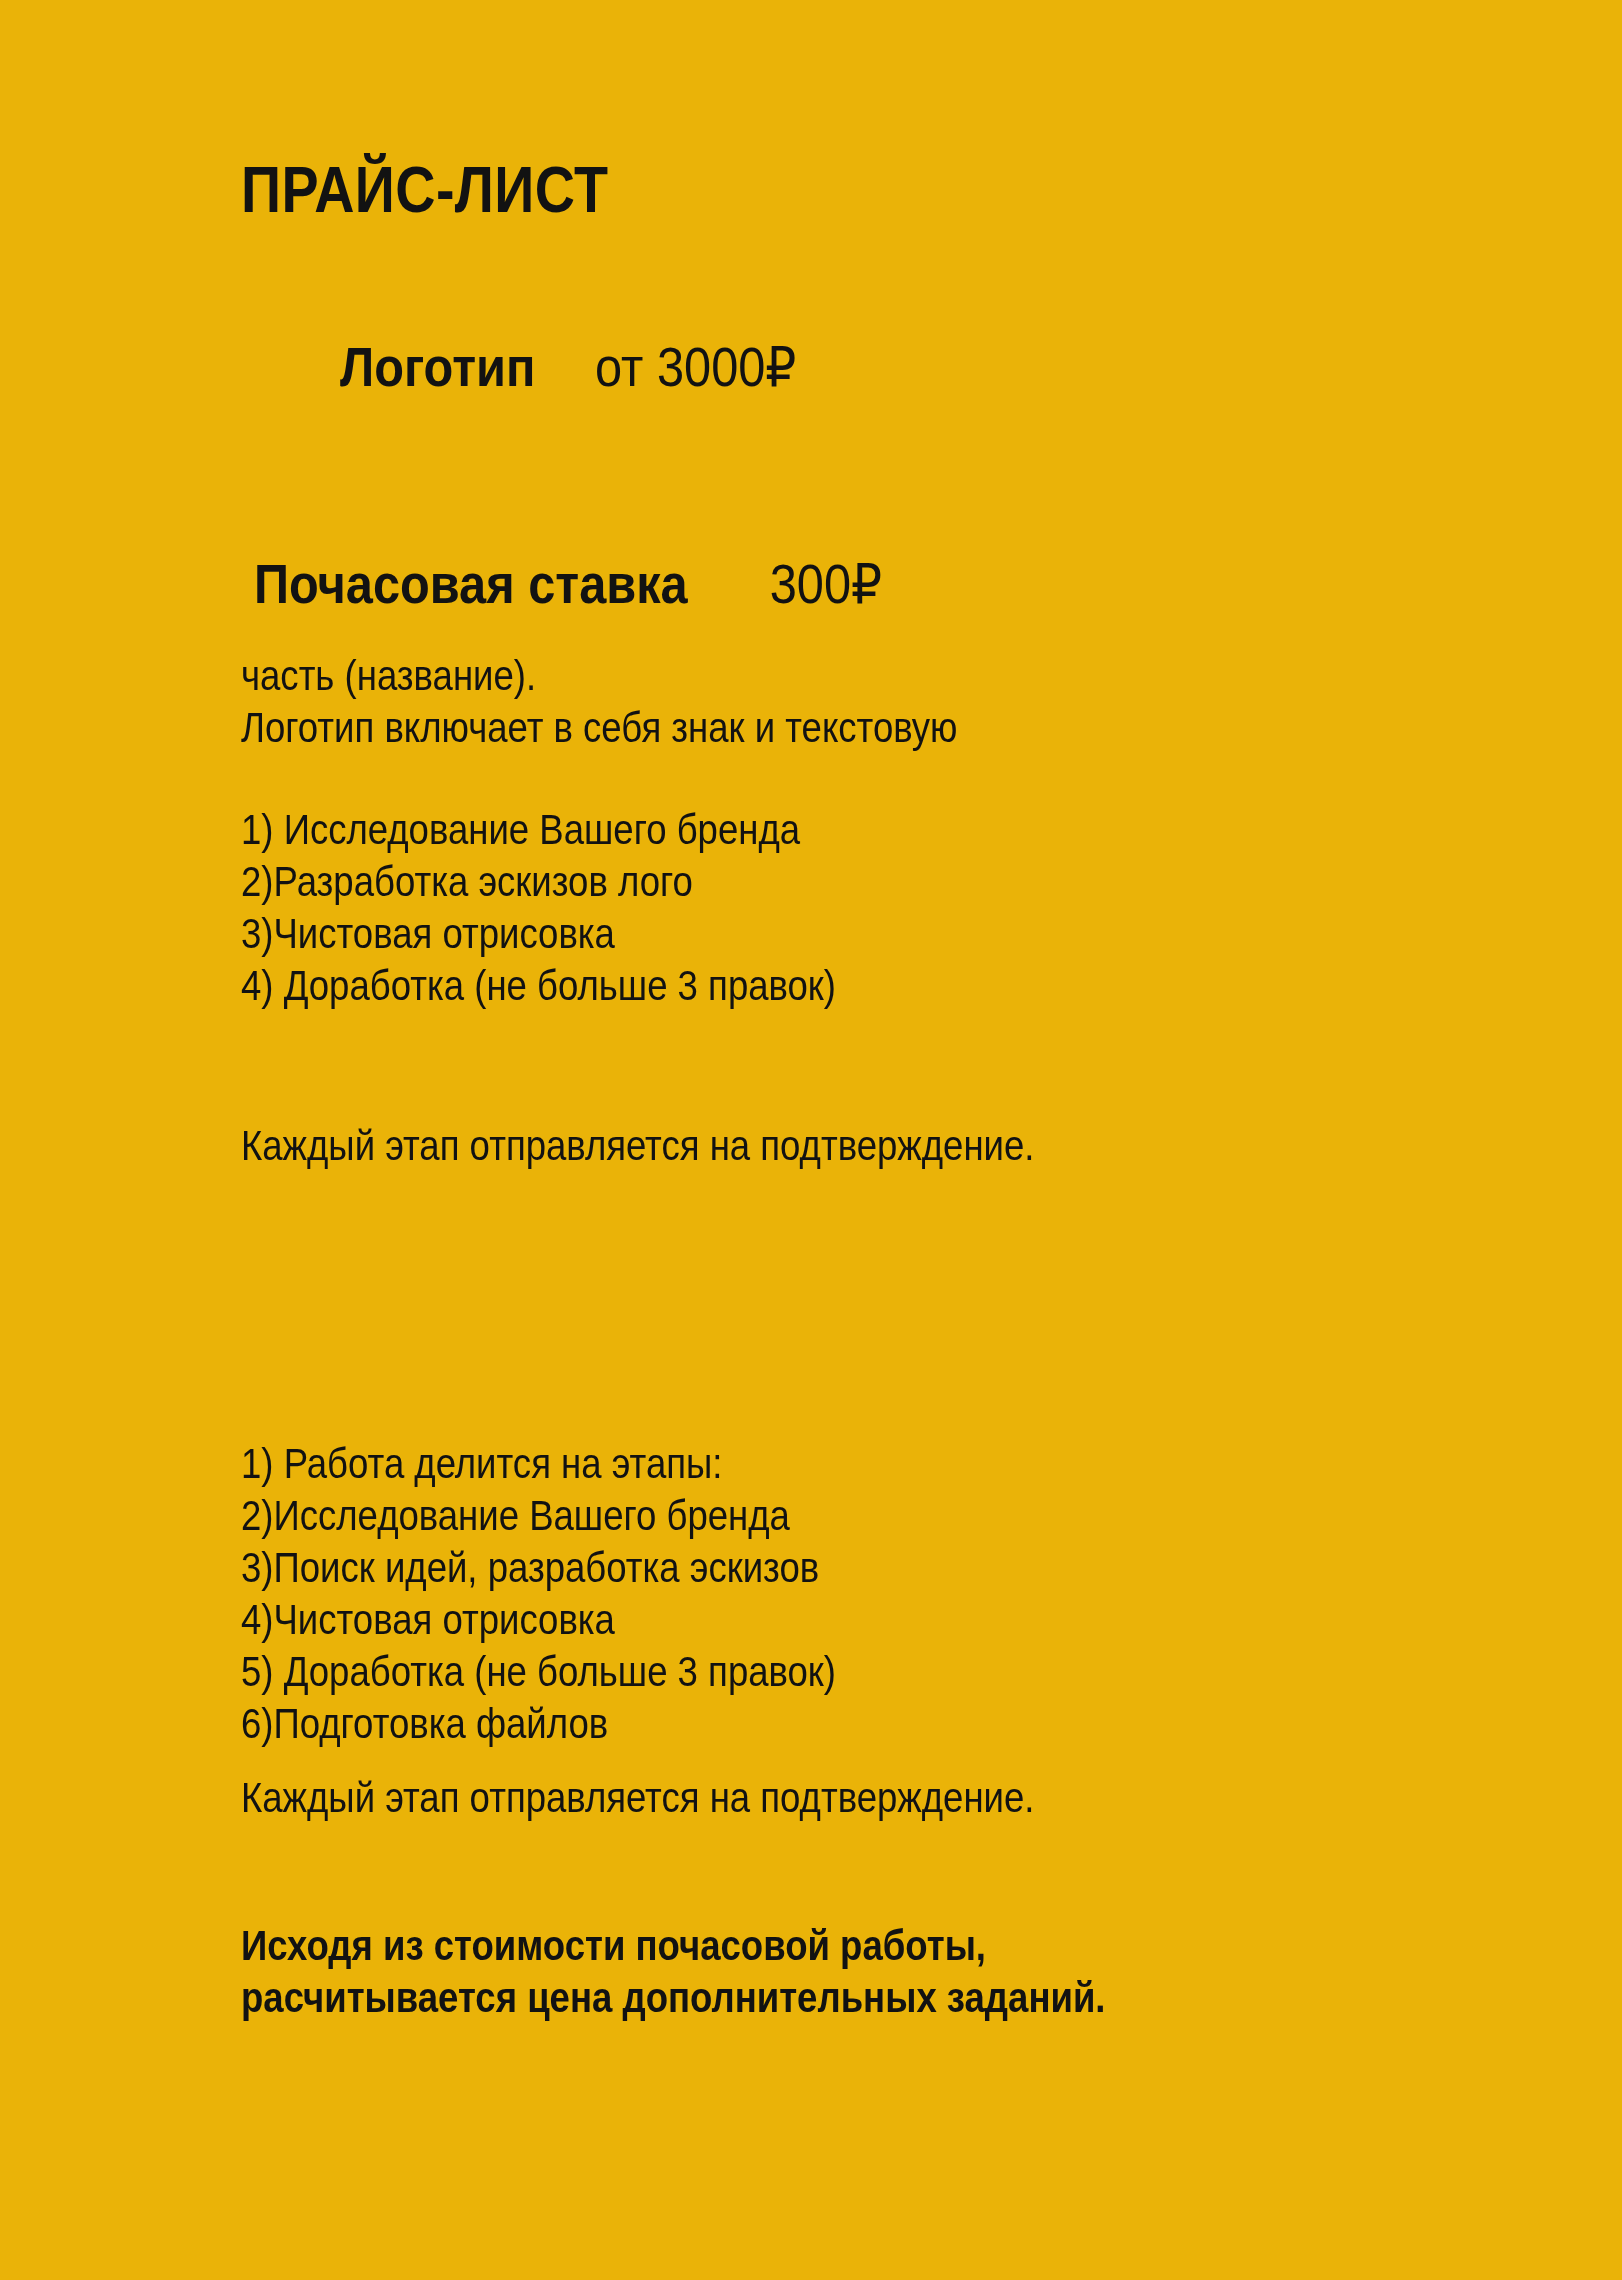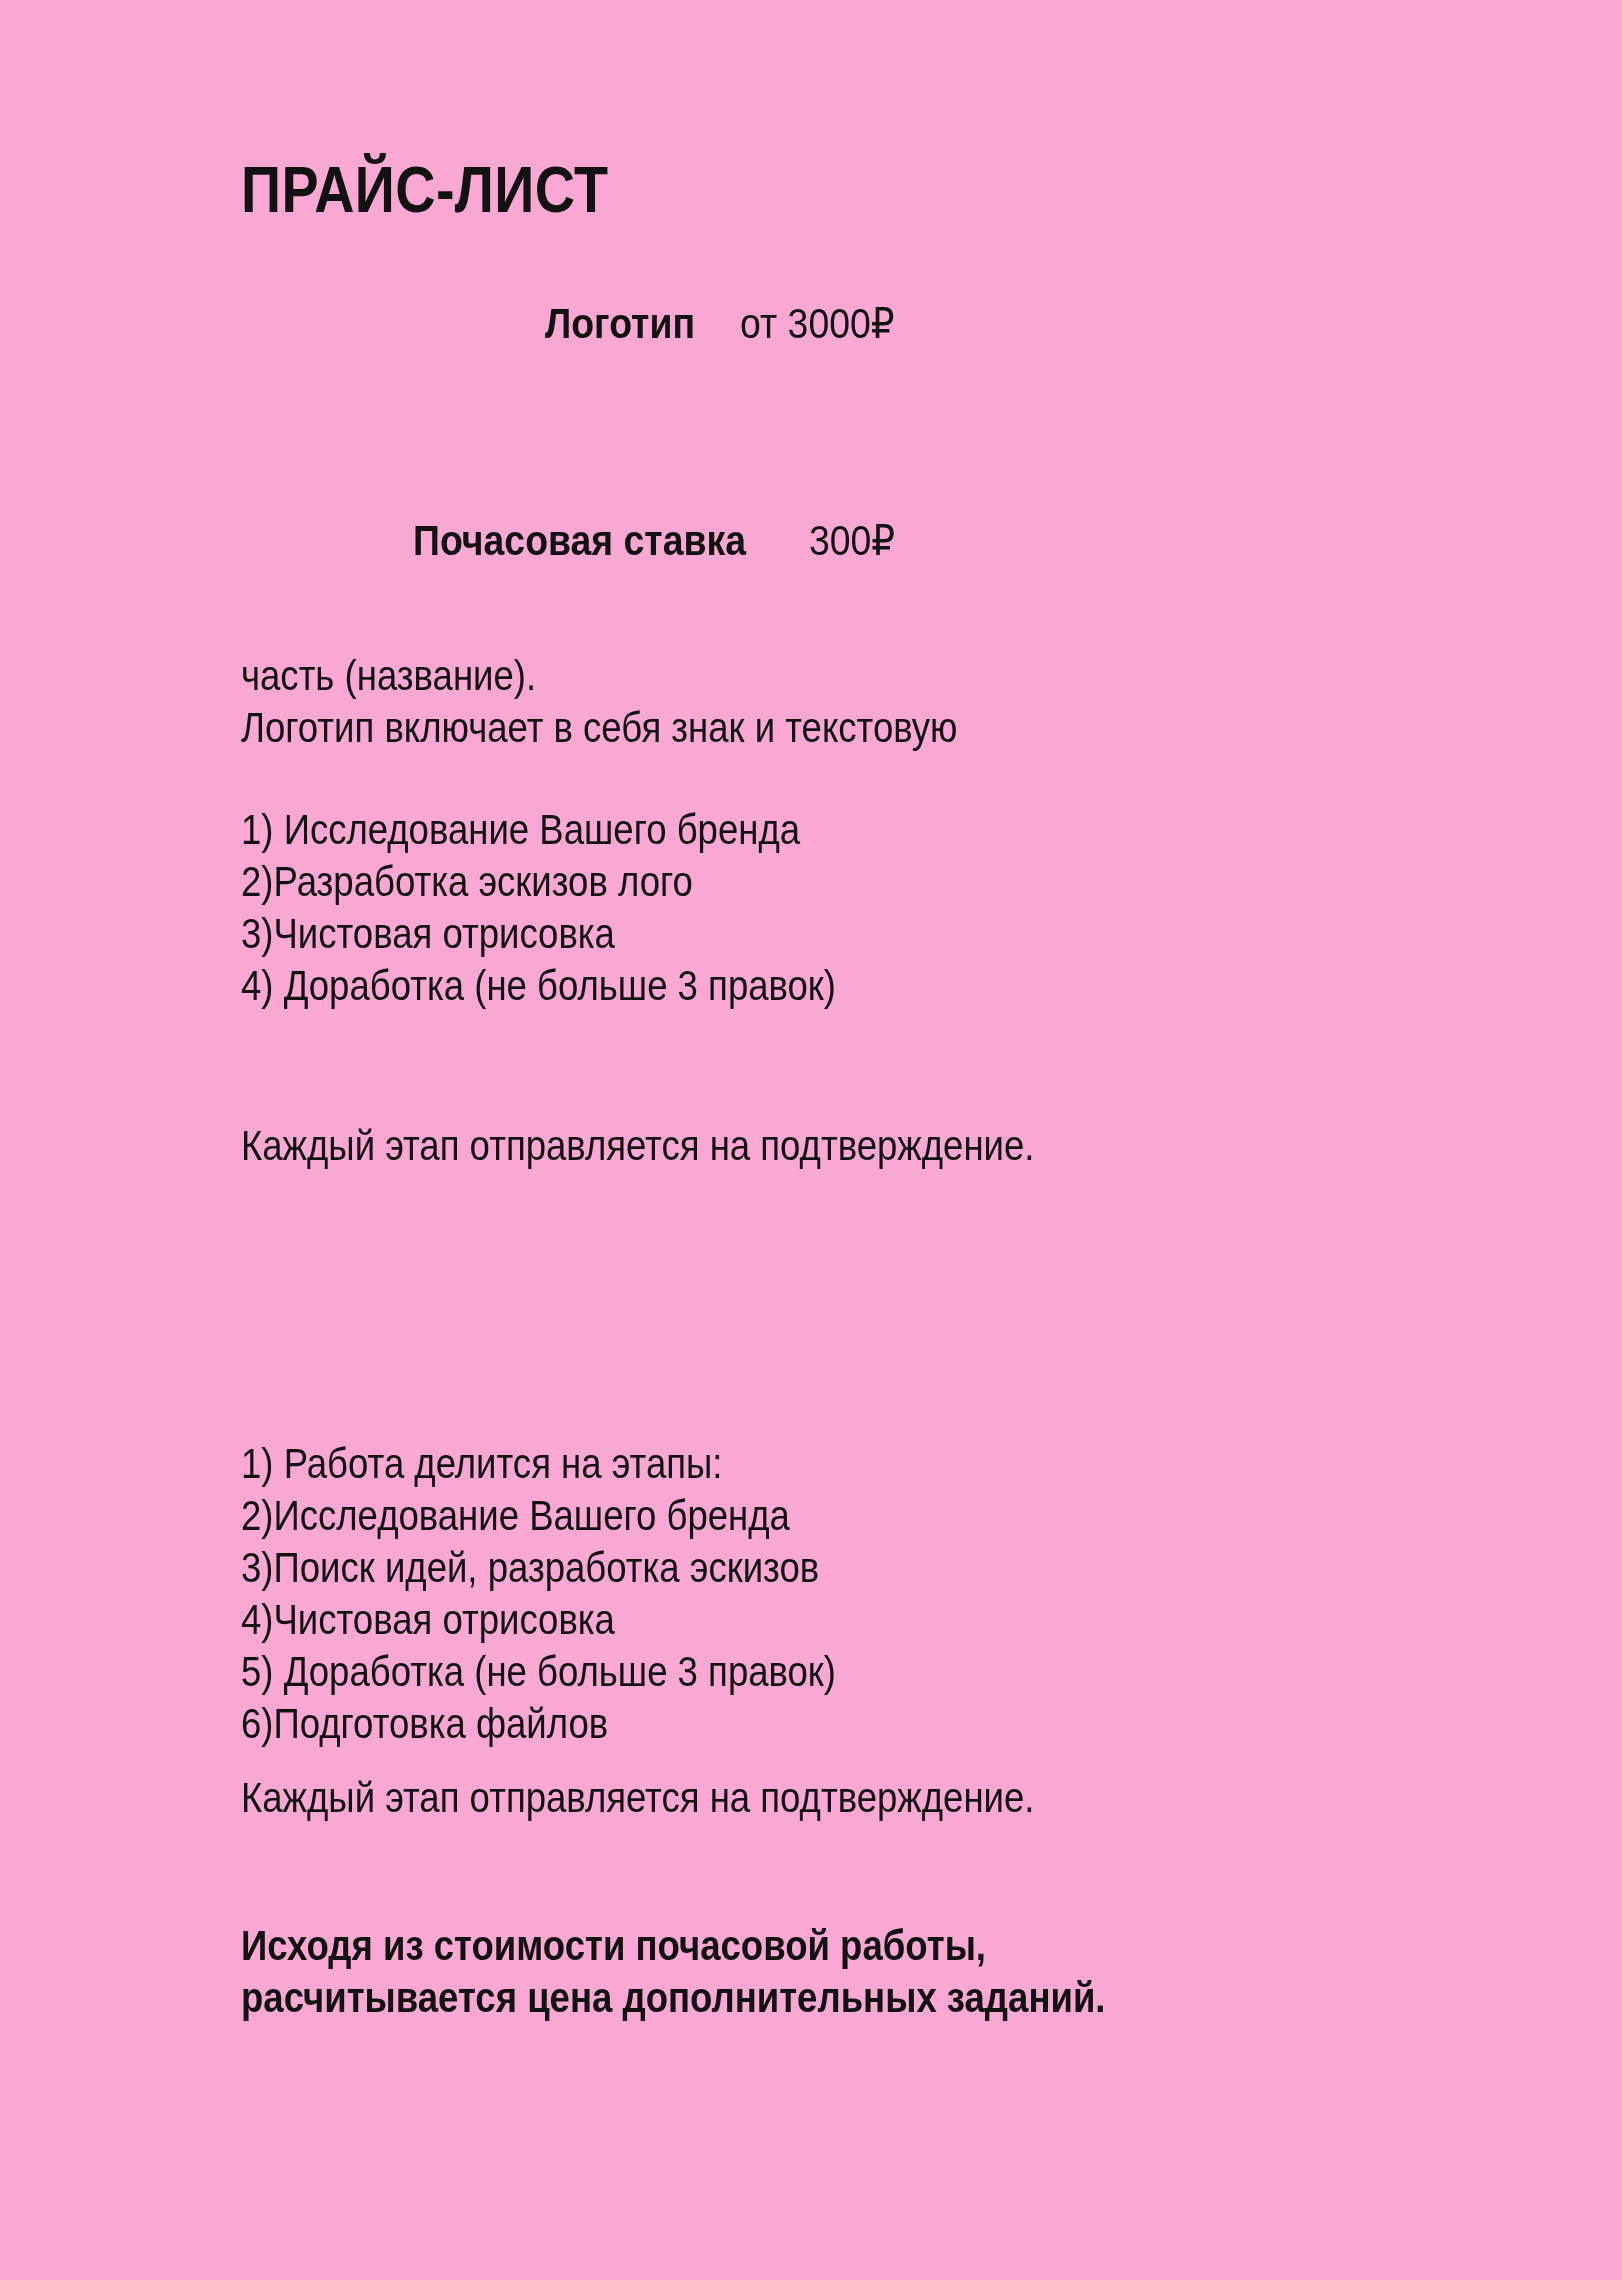--- a/index.html
+++ b/index.html
@@ -1,21 +1,21 @@
 <!DOCTYPE html>
 <html><head>
 <meta charset="utf-8">
 <style>
   html, body { margin: 0; padding: 0; background: #e9e9e9; }
   .page {
     position: relative;
     width: 1622px;
     height: 2281px;
     margin: 0 auto;
-    background: #f9a8d4;
+    background: #eab308;
     color: #121212;
     font-family: "Liberation Sans", "DejaVu Sans", sans-serif;
     overflow: hidden;
   }
   
   .cx   { display: inline-block; transform: scaleX(0.87); transform-origin: 0 50%; white-space: nowrap; }
   .cx-r { display: inline-block; transform: scaleX(0.87); transform-origin: 100% 50%; white-space: nowrap; }
 
   .title {
     position: absolute;
@@ -24,24 +24,25 @@
     font-size: 64px;
     line-height: 73px;
     font-weight: 700;
     letter-spacing: 0.5px;
   }
   .price-row {
     position: absolute;
     left: 241px;
     width: 654px;
     display: flex;
-    justify-content: flex-end;
+    justify-content: center;
     align-items: baseline;
-    font-size: 43px;
+    font-size: 56px;
     line-height: 52px;
+    margin-top: 44px;
   }
   .price-row .label { font-weight: 700; }
   .price-row .value { font-weight: 400; }
   .para {
     position: absolute;
     left: 241px;
     font-size: 42px;
     line-height: 52px;
     font-weight: 400;
   }

